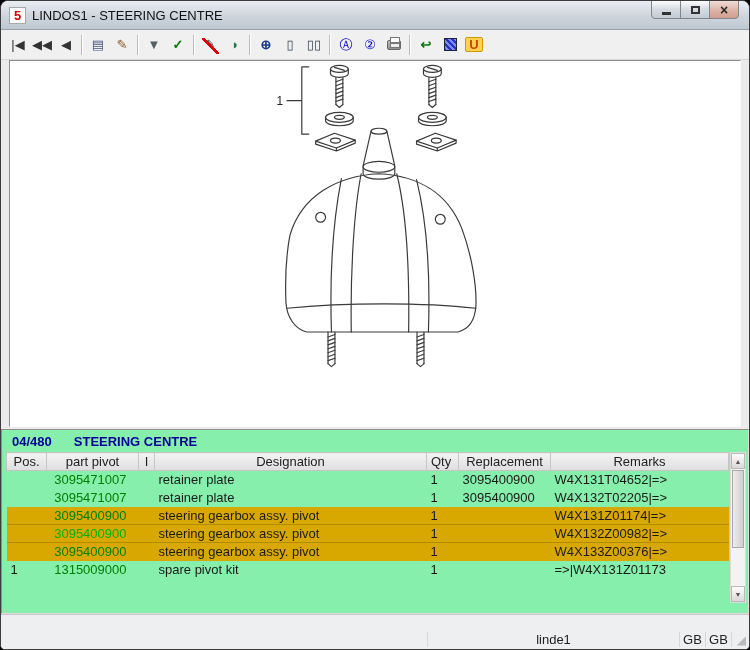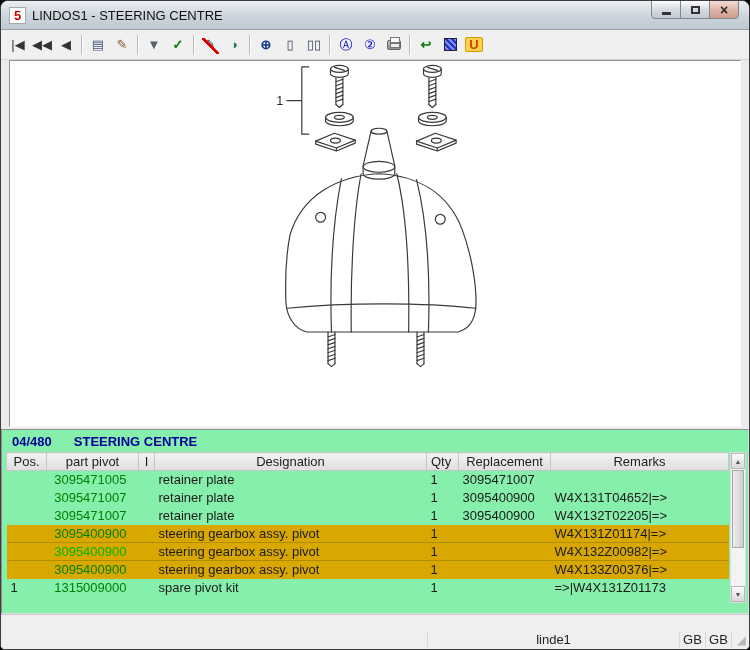--- a/index.html
+++ b/index.html
@@ -276,29 +276,20 @@
                 <th class="c2">I</th>
                 <th class="c3">Designation</th>
                 <th class="c4">Qty</th>
                 <th class="c5">Replacement</th>
                 <th class="c6">Remarks</th>
               </tr>
             </thead>
           <tbody id="tbody">
               <tr>
                 <td class="c0"></td>
-                <td class="c1 part-green">3095471005</td>
-                <td class="c2"></td>
-                <td class="c3">retainer plate</td>
-                <td class="c4">1</td>
-                <td class="c5">3095471007</td>
-                <td class="c6"></td>
-              </tr>
-              <tr>
-                <td class="c0"></td>
                 <td class="c1 part-green">3095471007</td>
                 <td class="c2"></td>
                 <td class="c3">retainer plate</td>
                 <td class="c4">1</td>
                 <td class="c5">3095400900</td>
                 <td class="c6">W4X131T04652|=&gt;</td>
               </tr>
               <tr>
                 <td class="c0"></td>
                 <td class="c1 part-green">3095471007</td>

